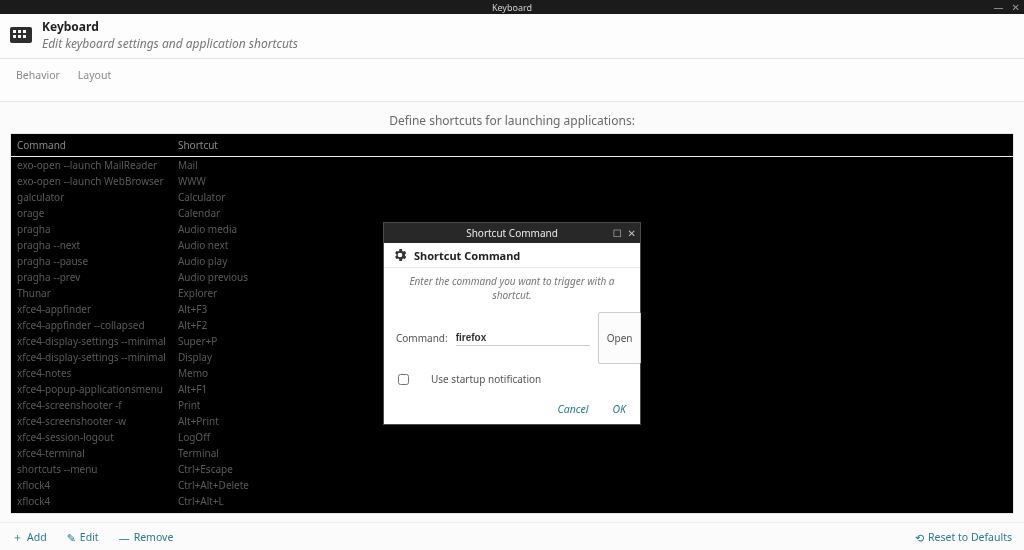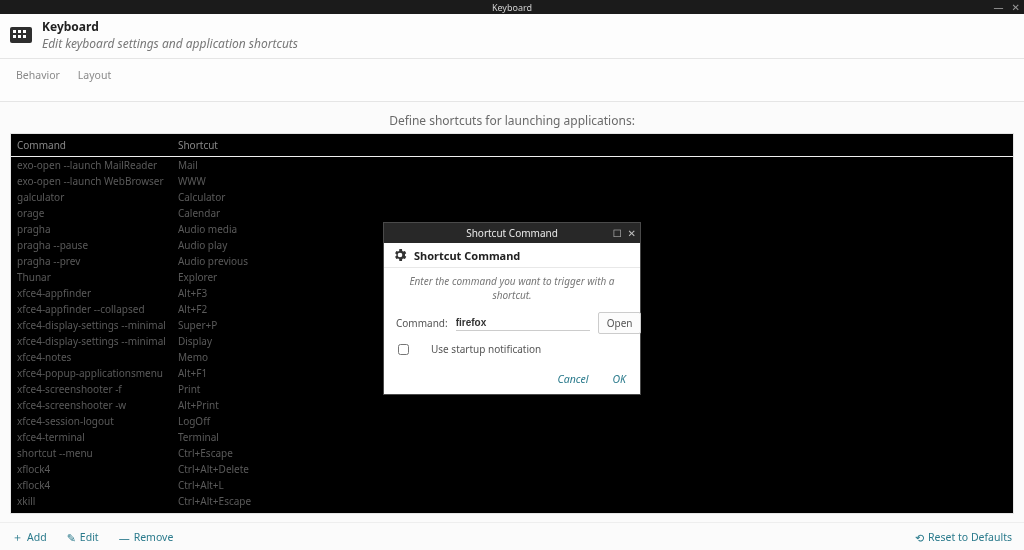--- a/index.html
+++ b/index.html
@@ -191,21 +191,21 @@
     border: none;
     border-bottom: 1px solid #ccc;
     font-size: 10px;
     padding: 2px 0;
     background: transparent;
     color: #333;
     font-weight: bold;
   }
   .dlg-row .openbtn {
     border: 1px solid #ccc;
-    padding: 3px 8px;
+    padding: 18px 8px;
     font-size: 10px;
     border-radius: 2px;
     background: #fcfcfc;
   }
   .dlg-check { display:flex; align-items:center; gap:22px; margin-left: 2px;}
   .dlg-check input { width:11px; height:11px; }
   .dlg-footer {
     display:flex;
     justify-content:flex-end;
     gap: 24px;
@@ -265,20 +265,24 @@
           </tr>
           <tr>
             <td>orage</td>
             <td>Calendar</td>
           </tr>
           <tr>
             <td>pragha</td>
             <td>Audio media</td>
           </tr>
           <tr>
+            <td>pragha --next</td>
+            <td>Audio next</td>
+          </tr>
+          <tr>
             <td>pragha --pause</td>
             <td>Audio play</td>
           </tr>
           <tr>
             <td>pragha --prev</td>
             <td>Audio previous</td>
           </tr>
           <tr>
             <td>Thunar</td>
             <td>Explorer</td>
@@ -317,21 +321,21 @@
           </tr>
           <tr>
             <td>xfce4-session-logout</td>
             <td>LogOff</td>
           </tr>
           <tr>
             <td>xfce4-terminal</td>
             <td>Terminal</td>
           </tr>
           <tr>
-            <td>shortcut --menu</td>
+            <td>shortcuts --menu</td>
             <td>Ctrl+Escape</td>
           </tr>
           <tr>
             <td>xflock4</td>
             <td>Ctrl+Alt+Delete</td>
           </tr>
           <tr>
             <td>xflock4</td>
             <td>Ctrl+Alt+L</td>
           </tr>

